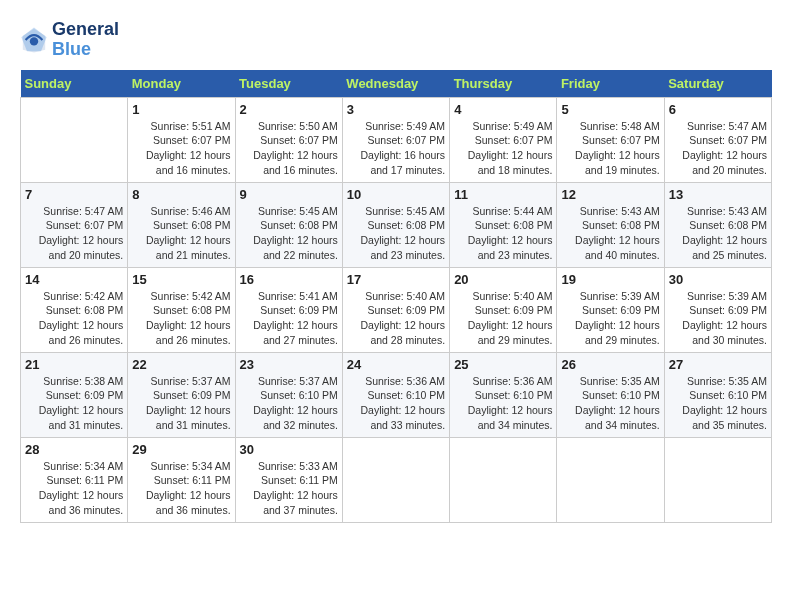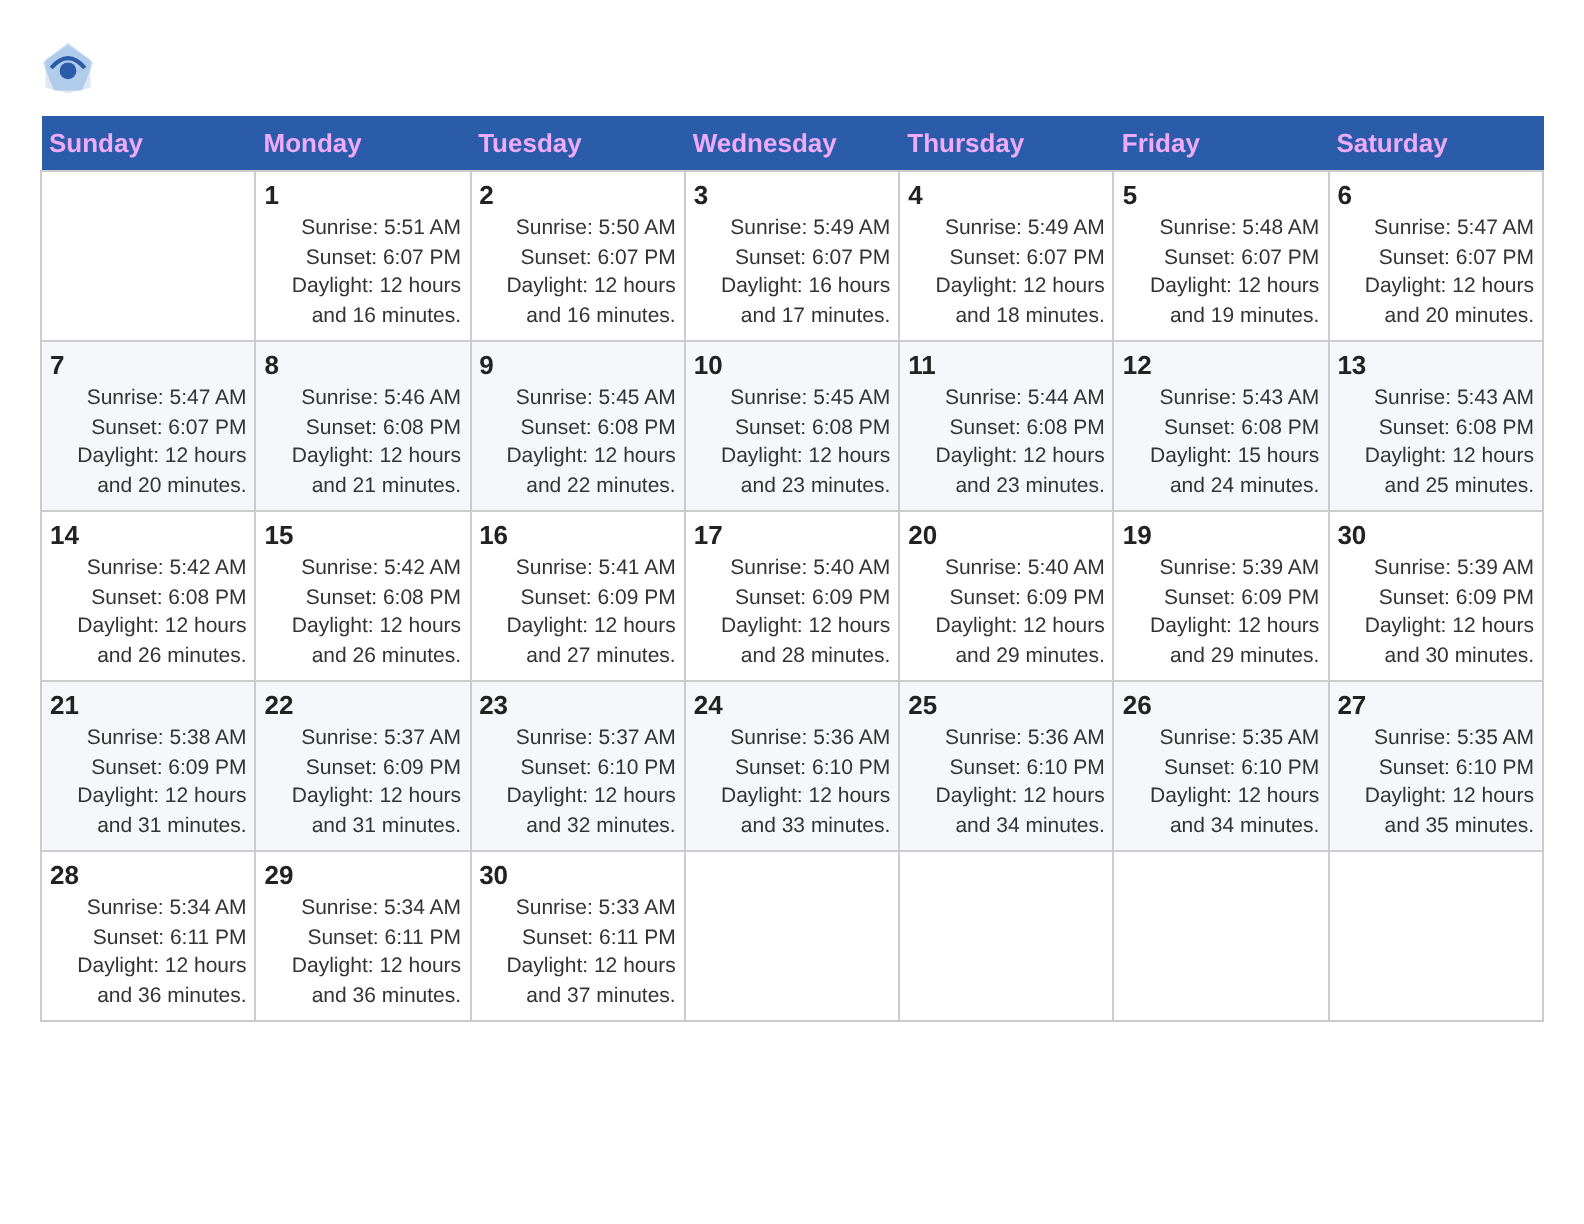--- a/index.html
+++ b/index.html
@@ -46,21 +46,21 @@
       font-size: 14px;
       color: #333;
     }
     table {
       width: 100%;
       border-collapse: collapse;
       font-size: 11px;
     }
     thead th {
       background-color: #2a5caa;
-      color: #f0abfc;
+      color: #bef264;
       padding: 6px 4px;
       text-align: left;
       font-size: 13px;
       font-weight: bold;
     }
     td {
       border: 1px solid #ccc;
       vertical-align: top;
       padding: 4px;
       width: calc(100% / 7);
@@ -96,20 +96,24 @@
 <body>
 
 <div class="header">
   <div class="logo">
     <svg class="logo-icon" viewBox="0 0 40 40" xmlns="http://www.w3.org/2000/svg">
       <polygon points="20,4 36,14 36,34 20,38 4,34 4,14" fill="#2a5caa" opacity="0.15"></polygon>
       <polygon points="20,2 38,16 30,36 10,36 2,16" fill="#4a90d9" opacity="0.3"></polygon>
       <path d="M8 20 Q20 6 32 20" stroke="#2a5caa" stroke-width="3" fill="none"></path>
       <circle cx="20" cy="22" r="6" fill="#2a5caa"></circle>
     </svg>
+    <div class="logo-text">
+      <div>General</div>
+      <div><span>Blue</span></div>
+    </div>
   </div>
   <div class="title-area">
     <div class="month-title"></div>
     <div class="location-title"></div>
   </div>
 </div>
 
 <table>
   <thead>
     <tr>
@@ -213,21 +217,21 @@
           <span>Sunrise: 5:44 AM</span><br>
           <span>Sunset: 6:08 PM</span><br>
           <span>Daylight: 12 hours and 23 minutes.</span>
         </div>
       </td>
         <td>
         <span class="day-num">12</span>
         <div class="day-info">
           <span>Sunrise: 5:43 AM</span><br>
           <span>Sunset: 6:08 PM</span><br>
-          <span>Daylight: 15 hours and 24 minutes.</span>
+          <span>Daylight: 12 hours and 40 minutes.</span>
         </div>
       </td>
         <td>
         <span class="day-num">13</span>
         <div class="day-info">
           <span>Sunrise: 5:43 AM</span><br>
           <span>Sunset: 6:08 PM</span><br>
           <span>Daylight: 12 hours and 25 minutes.</span>
         </div>
       </td>

